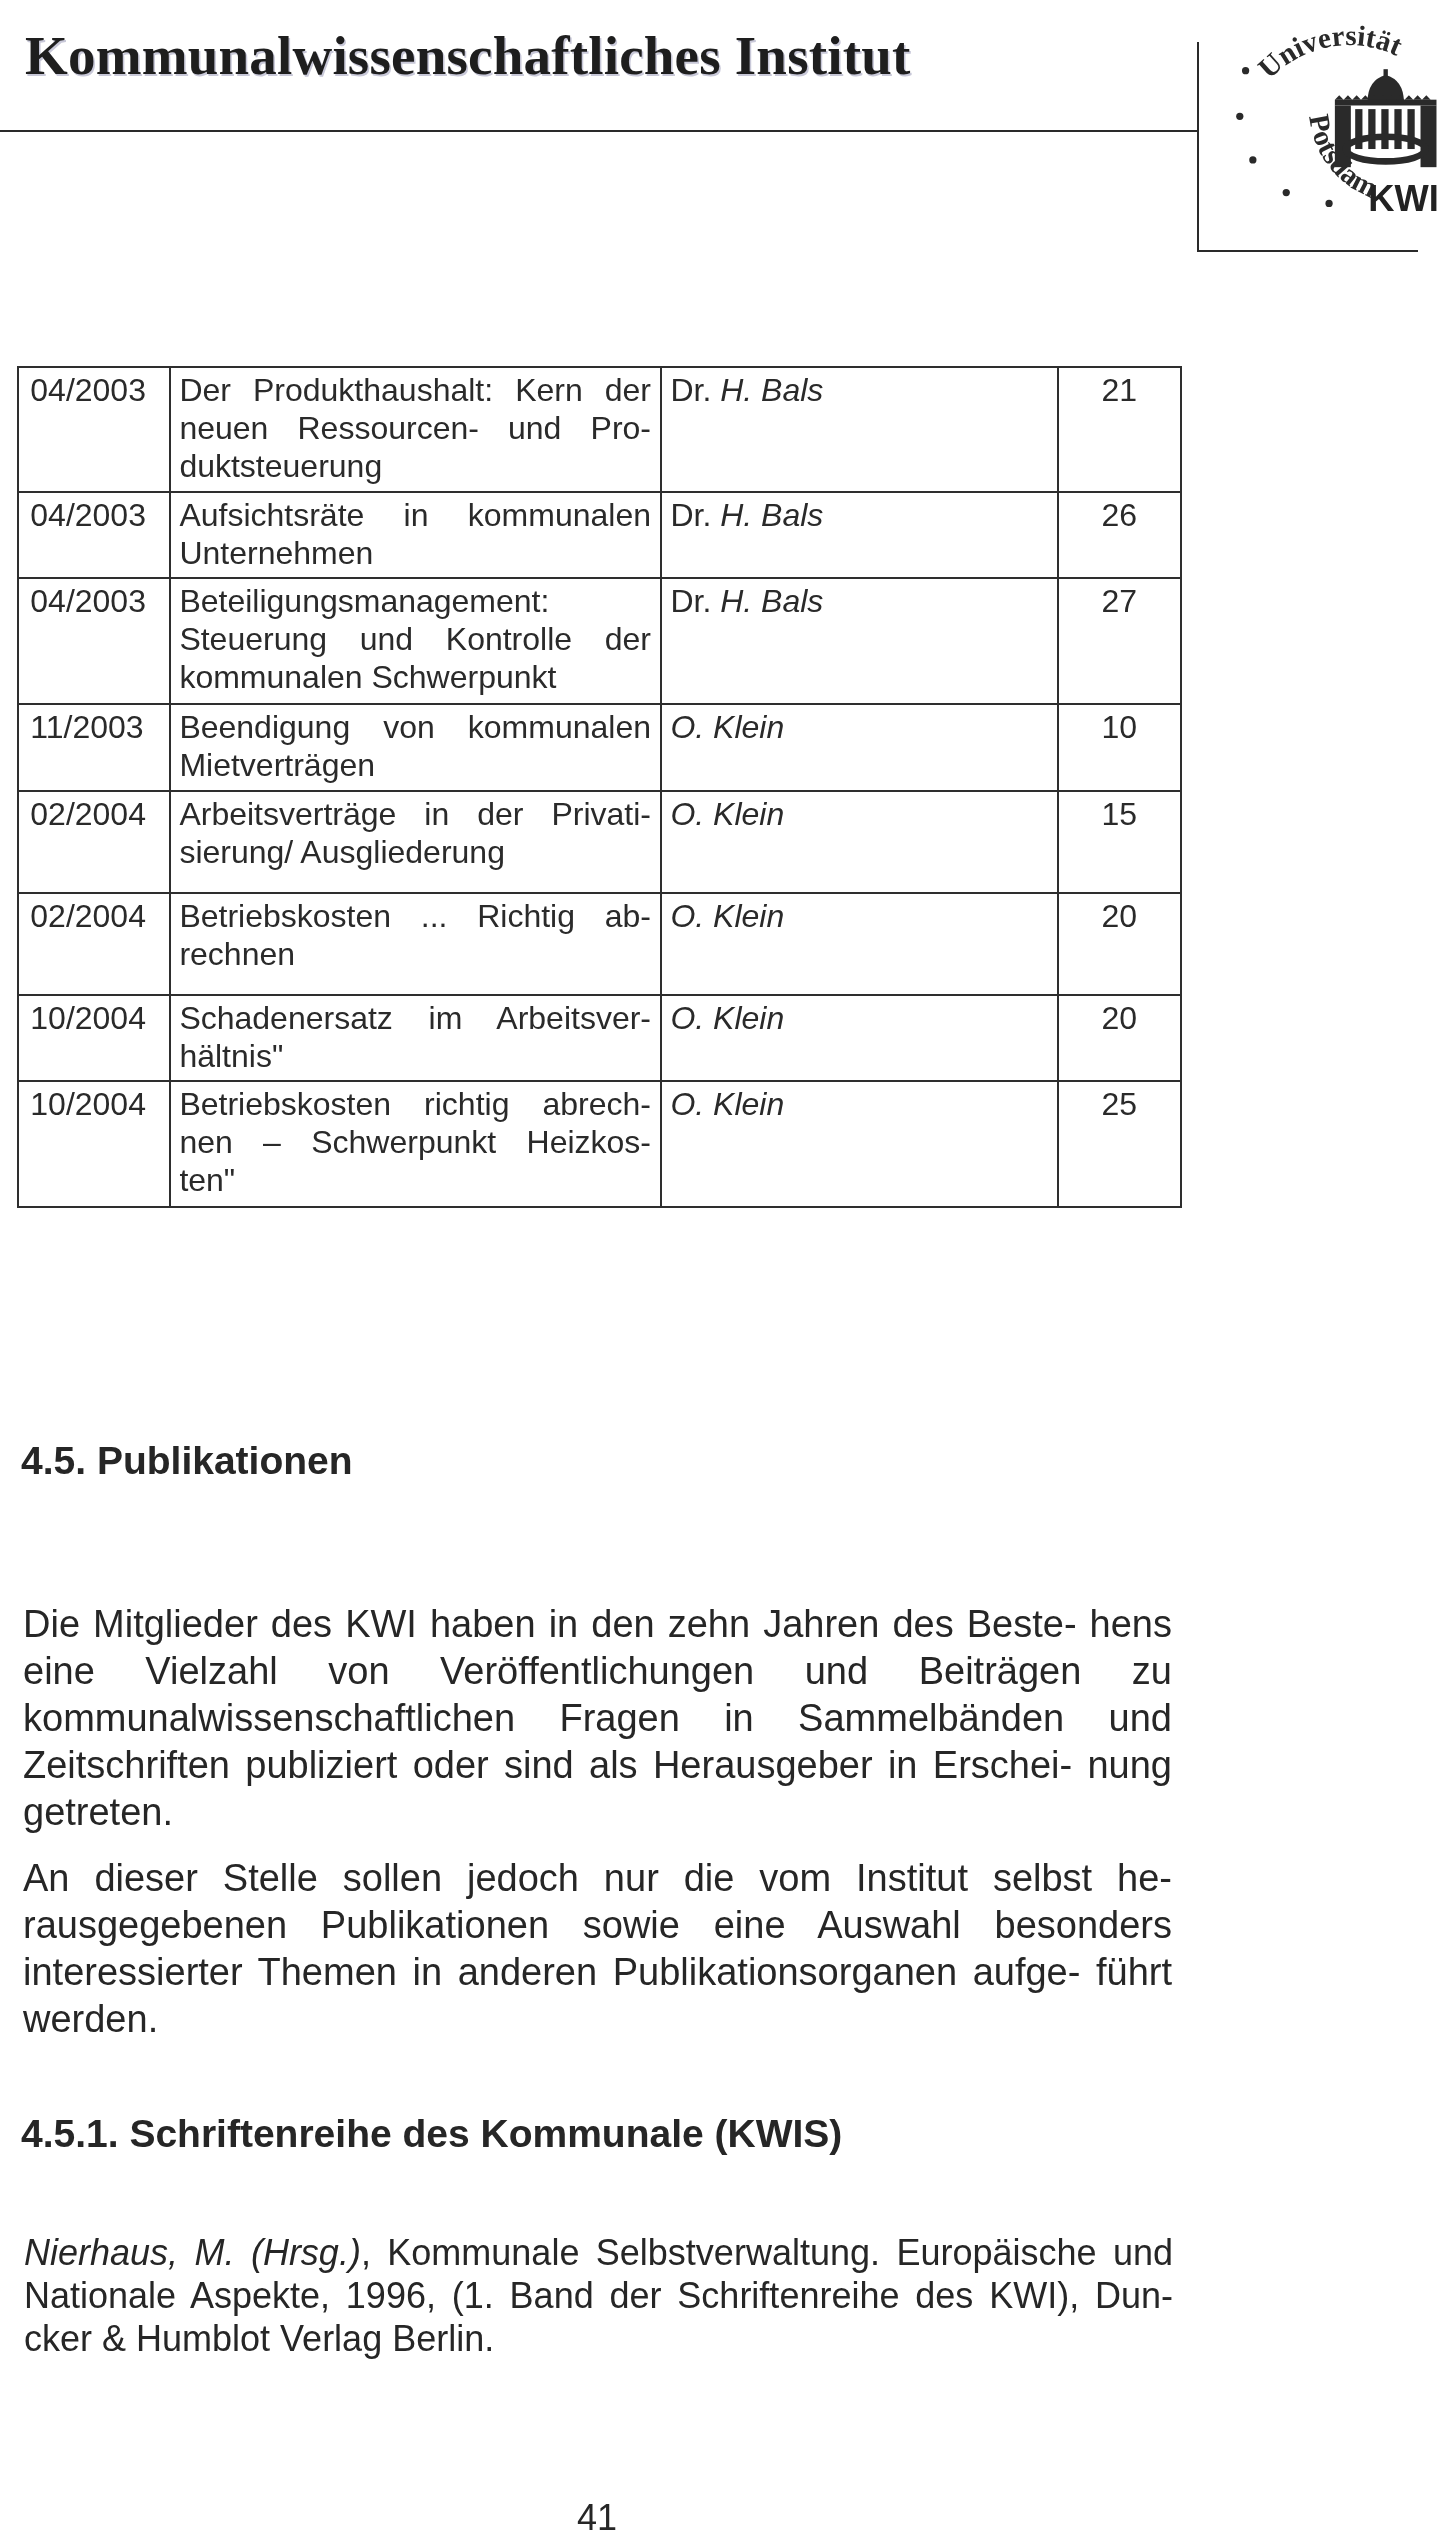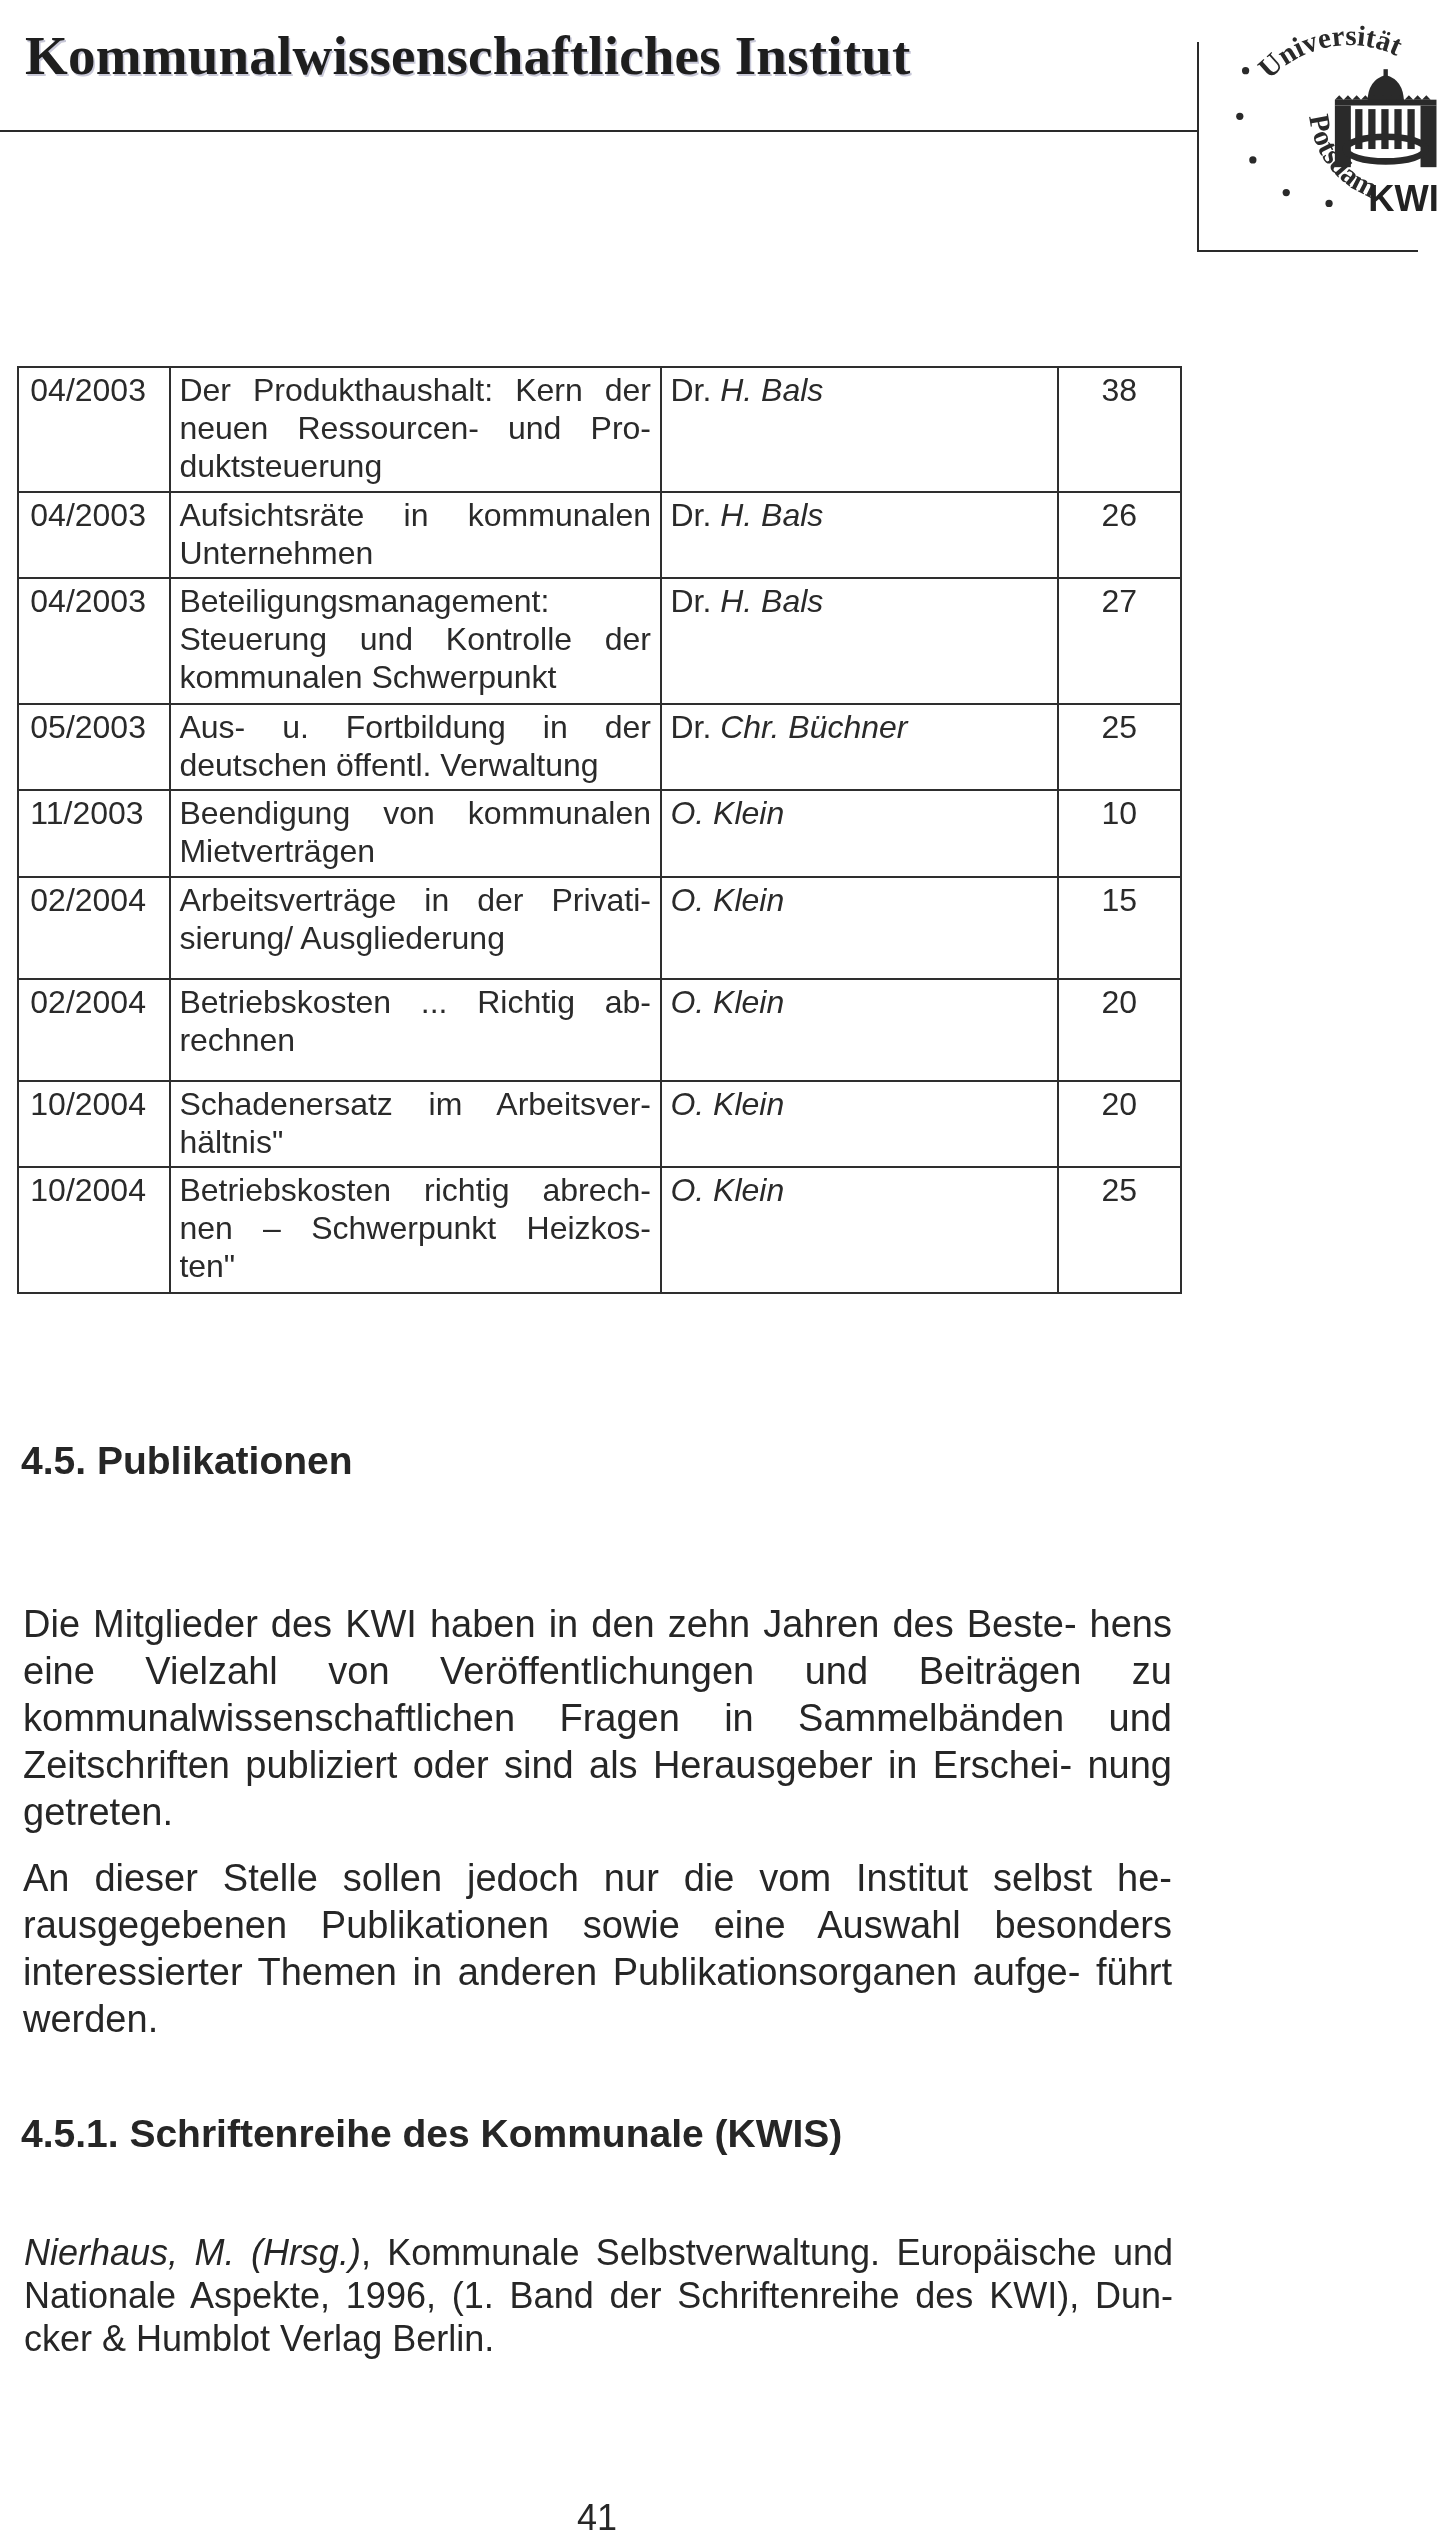--- a/index.html
+++ b/index.html
@@ -90,39 +90,33 @@
     <col style="width:152px">
       <col style="width:491px">
       <col style="width:397px">
       <col style="width:123px">
   </colgroup>
   <tbody id="lect-body">
       <tr style="height: 125px;">
         <td class="date">04/2003</td>
         <td class="topic">Der Produkthaushalt: Kern der neuen Ressourcen- und Pro- duktsteuerung</td>
         <td class="speaker"><span>Dr. </span><span class="ital">H. Bals</span></td>
-        <td class="num">38</td>
+        <td class="num">21</td>
       </tr>
       <tr style="height: 86px;">
         <td class="date">04/2003</td>
         <td class="topic">Aufsichtsräte in kommunalen Unternehmen</td>
         <td class="speaker"><span>Dr. </span><span class="ital">H. Bals</span></td>
         <td class="num">26</td>
       </tr>
       <tr style="height: 126px;">
         <td class="date">04/2003</td>
         <td class="topic">Beteiligungsmanagement: Steuerung und Kontrolle der kommunalen Schwerpunkt</td>
         <td class="speaker"><span>Dr. </span><span class="ital">H. Bals</span></td>
         <td class="num">27</td>
-      </tr>
-      <tr style="height: 86px;">
-        <td class="date">05/2003</td>
-        <td class="topic">Aus- u. Fortbildung in der deutschen öffentl. Verwaltung</td>
-        <td class="speaker"><span>Dr. </span><span class="ital">Chr. Büchner</span></td>
-        <td class="num">25</td>
       </tr>
       <tr style="height: 87px;">
         <td class="date">11/2003</td>
         <td class="topic">Beendigung von kommunalen Mietverträgen</td>
         <td class="speaker"><span></span><span class="ital">O. Klein</span></td>
         <td class="num">10</td>
       </tr>
       <tr style="height: 102px;">
         <td class="date">02/2004</td>
         <td class="topic">Arbeitsverträge in der Privati- sierung/ Ausgliederung</td>

